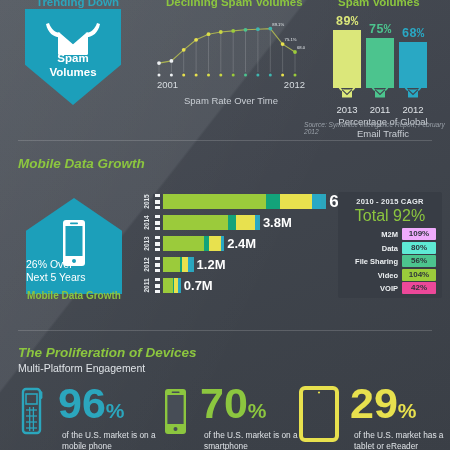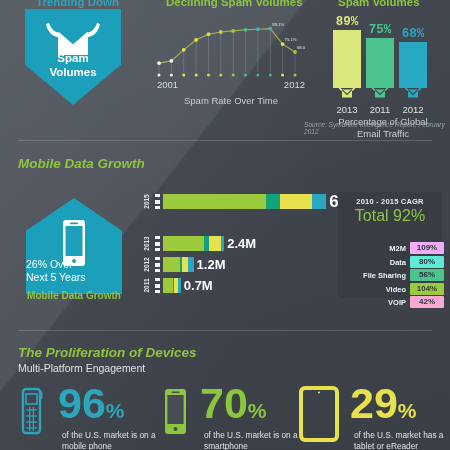--- a/index.html
+++ b/index.html
@@ -159,21 +159,21 @@
   }
   #cagr-title {
     position: absolute; left: 0; top: 5px; width: 100%;
     text-align: center; font-size: 7.5px; font-weight: bold; color: #e6eaed;
     letter-spacing: 0.2px;
   }
   #cagr-total {
     position: absolute; left: 0; top: 15px; width: 100%;
     text-align: center; font-size: 16px; color: #8cc63f;
   }
-  .crow { position: absolute; left: 12px; width: 96px; height: 13px; margin-top: 14px; }
+  .crow { position: absolute; left: 4px; width: 96px; height: 13px; }
   .clabel {
     position: absolute; left: 0; top: 0; width: 56px; height: 13px;
     line-height: 13px; text-align: right; font-size: 7.5px;
     font-weight: bold; color: #eef1f3;
   }
   .cchip {
     position: absolute; left: 60px; top: 0; width: 34px; height: 12px;
     line-height: 12px; text-align: center; font-size: 8px; font-weight: bold;
     color: #2f353c; border-radius: 1px;
   }
@@ -351,20 +351,34 @@
       <div class="sfilm"></div>
       <div class="sbar" style="width:163.2px">
             <i style="width:103.3px;background:#9bcb3b"></i>
             <i style="width:14.0px;background:#13a37a"></i>
             <i style="width:31.9px;background:#e8e14e"></i>
             <i style="width:8.9px;background:#29a8c4"></i>
             <i style="width:5.1px;background:#2ba6bd"></i>
           </div>
       <div class="sval big" style="left:191.2px">6.4M</div>
     </div>
+        <div class="srow" style="top:21px;width:185px">
+      <div class="syear">
+            <span>2014</span>
+          </div>
+      <div class="sfilm"></div>
+      <div class="sbar" style="width:96.9px">
+            <i style="width:65.0px;background:#9bcb3b"></i>
+            <i style="width:8.4px;background:#13a37a"></i>
+            <i style="width:18.4px;background:#e8e14e"></i>
+            <i style="width:3.1px;background:#29a8c4"></i>
+            <i style="width:2.0px;background:#2ba6bd"></i>
+          </div>
+      <div class="sval" style="left:124.9px">3.8M</div>
+    </div>
         <div class="srow" style="top:42px;width:185px">
       <div class="syear">
             <span>2013</span>
           </div>
       <div class="sfilm"></div>
       <div class="sbar" style="width:61.2px">
             <i style="width:41.3px;background:#9bcb3b"></i>
             <i style="width:5.1px;background:#13a37a"></i>
             <i style="width:11.7px;background:#e8e14e"></i>
             <i style="width:1.8px;background:#29a8c4"></i>
@@ -416,21 +430,21 @@
         <div class="crow" style="top: 63.2px;">
           <div class="clabel">File Sharing</div>
       <div class="cchip" style="background:#4cc48e">56%</div>
         </div>
         <div class="crow" style="top: 76.8px;">
           <div class="clabel">Video</div>
       <div class="cchip" style="background:#9bcb3b">104%</div>
         </div>
         <div class="crow" style="top: 90.4px;">
           <div class="clabel">VOIP</div>
-      <div class="cchip" style="background:#f9a8d4">42%</div>
+      <div class="cchip" style="background:#ec4899">42%</div>
         </div>
       </div>
   </div>
 
   <div class="divider" id="div2"></div>
 
   <div>
     <div class="sec-head" id="h-devices">The Proliferation of Devices</div>
     <div id="sub-devices">Multi-Platform Engagement</div>
 

